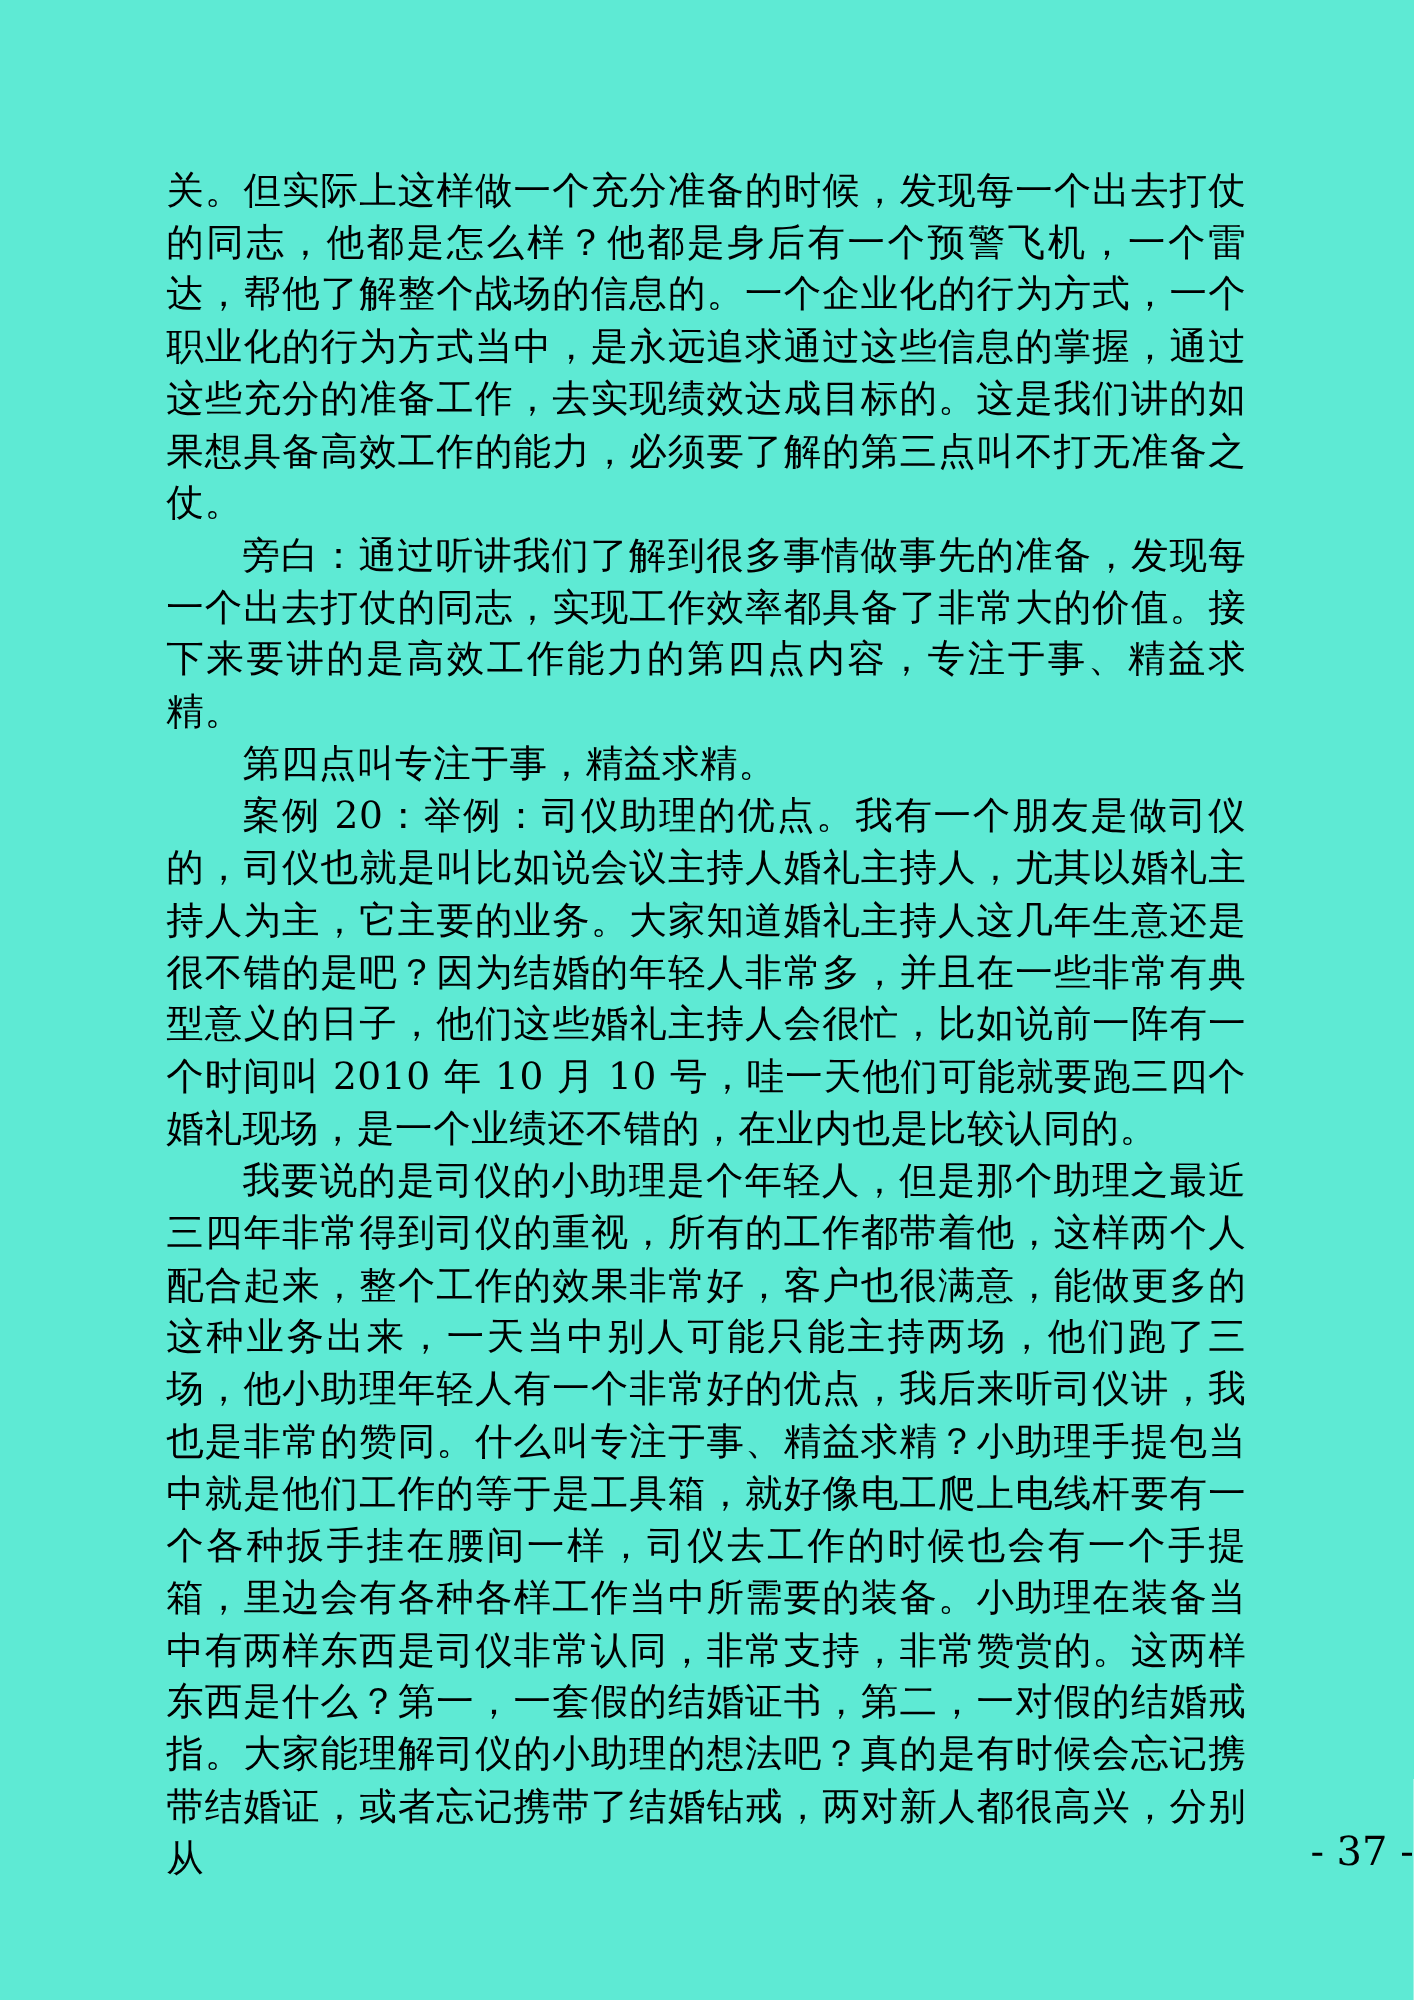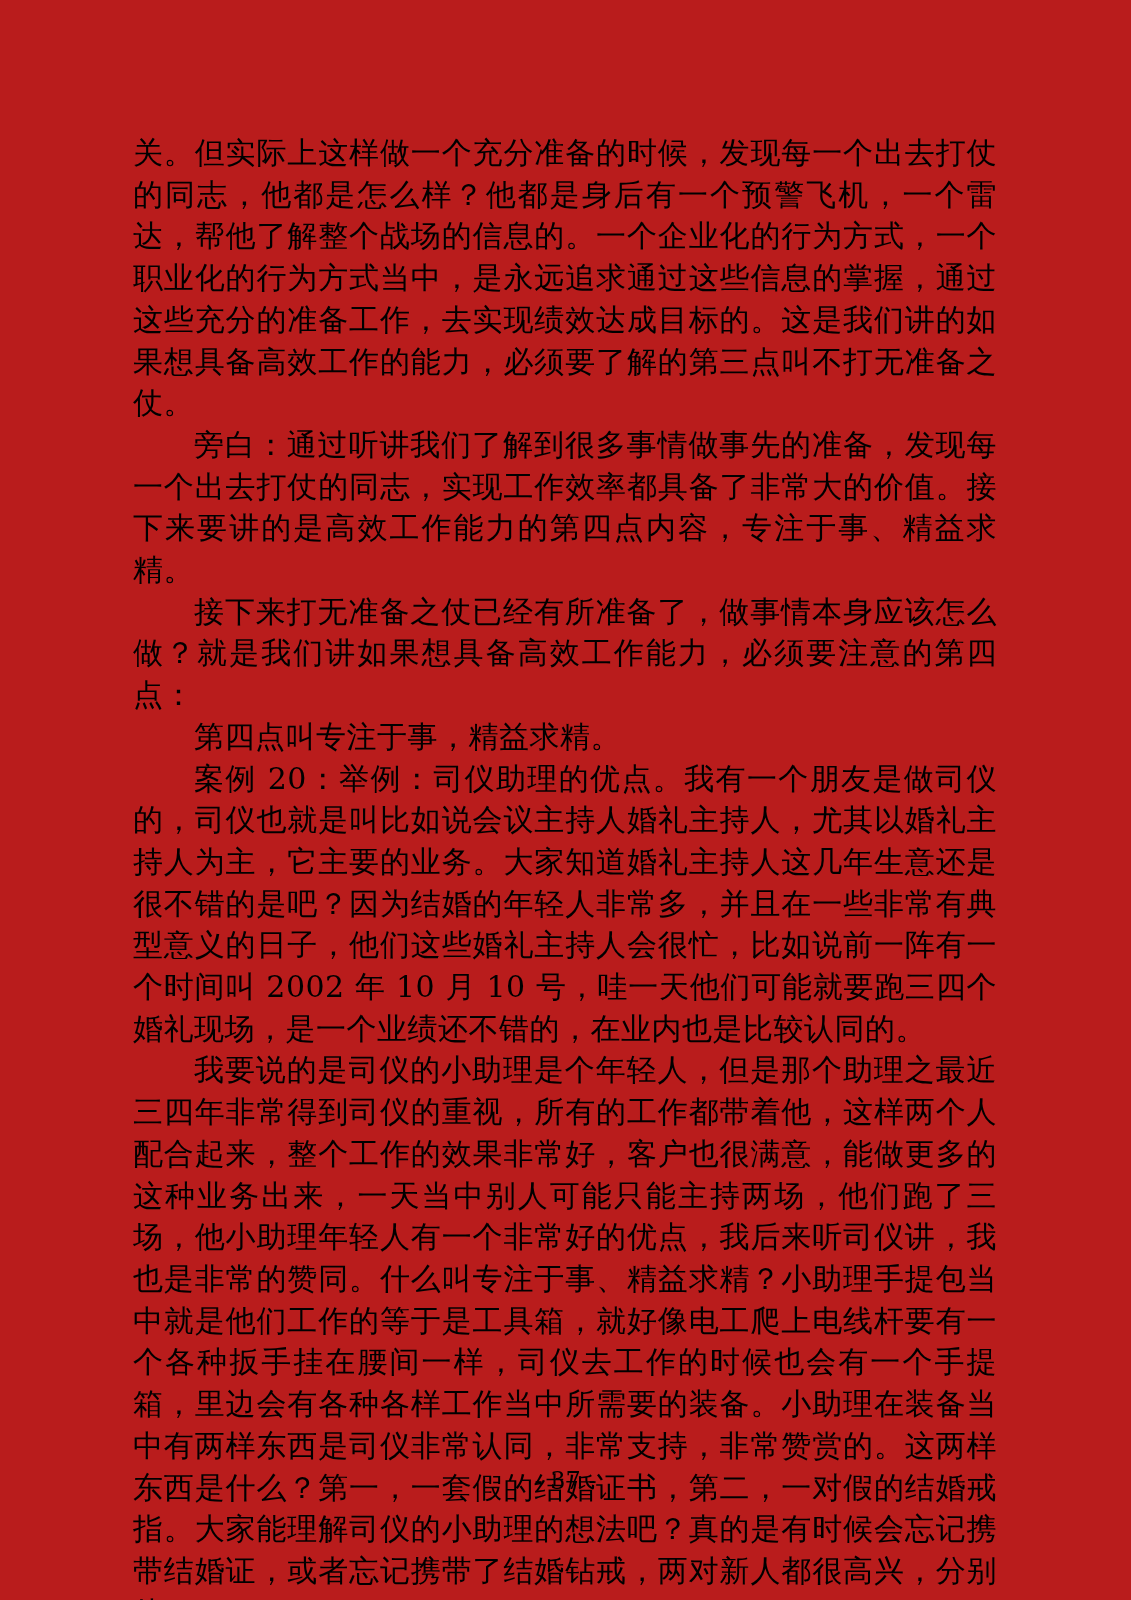--- a/index.html
+++ b/index.html
@@ -4,21 +4,21 @@
 <style>
   html, body {
     margin: 0;
     padding: 0;
     background: #ffffff;
   }
   .page {
     position: relative;
     width: 1131px;
     height: 1600px;
-    background: #b91c1c;
+    background: #5eead4;
     color: #000000;
     font-family: "DejaVu Serif", "Liberation Serif", serif;
     overflow: hidden;
   }
   .text-block {
     position: absolute;
     left: 133px;
     top: 132px;
     width: 864px;
     font-size: 30px;
@@ -35,32 +35,31 @@
     text-indent: 61px;
   }
   .seg.bold {
     font-weight: normal;
   }
   .footer {
     position: absolute;
     top: 1466px;
     left: 0;
     width: 100%;
-    text-align: center;
-    font-size: 24px;
+    text-align: right;
+    font-size: 32px;
     line-height: 30px;
     color: #000000;
   }
 </style>
 </head>
 <body>
 
 <div class="page">
   <div class="text-block" id="body-text">
       <p class="para"><span class="seg">关。但实际上这样做一个充分准备的时候，发现每一个出去打仗的同志，他都是怎么样？他都是身后有一个预警飞机，一个雷达，帮他了解整个战场的信息的。一个企业化的行为方式，一个职业化的行为方式当中，是永远追求通过这些信息的掌握，通过这些充分的准备工作，去实现绩效达成目标的。这是我们讲的如果想具备高效工作的能力，必须要了解的第三点叫不打无准备之仗。</span></p>
       <p class="para indent"><span class="seg bold">旁白：</span><span class="seg">通过听讲我们了解到很多事情做事先的准备，发现每一个出去打仗的同志，实现工作效率都具备了非常大的价值。接下来要讲的是高效工作能力的第四点内容，专注于事、精益求精。</span></p>
-      <p class="para indent"><span class="seg">接下来打无准备之仗已经有所准备了，做事情本身应该怎么做？就是我们讲如果想具备高效工作能力，必须要注意的第四点：</span></p>
       <p class="para indent"><span class="seg bold">第四点叫专注于事，精益求精。</span></p>
-      <p class="para indent"><span class="seg bold">案例 20：举例：司仪助理的优点。</span><span class="seg">我有一个朋友是做司仪的，司仪也就是叫比如说会议主持人婚礼主持人，尤其以婚礼主持人为主，它主要的业务。大家知道婚礼主持人这几年生意还是很不错的是吧？因为结婚的年轻人非常多，并且在一些非常有典型意义的日子，他们这些婚礼主持人会很忙，比如说前一阵有一个时间叫 2002 年 10 月 10 号，哇一天他们可能就要跑三四个婚礼现场，是一个业绩还不错的，在业内也是比较认同的。</span></p>
+      <p class="para indent"><span class="seg bold">案例 20：举例：司仪助理的优点。</span><span class="seg">我有一个朋友是做司仪的，司仪也就是叫比如说会议主持人婚礼主持人，尤其以婚礼主持人为主，它主要的业务。大家知道婚礼主持人这几年生意还是很不错的是吧？因为结婚的年轻人非常多，并且在一些非常有典型意义的日子，他们这些婚礼主持人会很忙，比如说前一阵有一个时间叫 2010 年 10 月 10 号，哇一天他们可能就要跑三四个婚礼现场，是一个业绩还不错的，在业内也是比较认同的。</span></p>
       <p class="para indent"><span class="seg">我要说的是司仪的小助理是个年轻人，但是那个助理之最近三四年非常得到司仪的重视，所有的工作都带着他，这样两个人配合起来，整个工作的效果非常好，客户也很满意，能做更多的这种业务出来，一天当中别人可能只能主持两场，他们跑了三场，他小助理年轻人有一个非常好的优点，我后来听司仪讲，我也是非常的赞同。什么叫专注于事、精益求精？小助理手提包当中就是他们工作的等于是工具箱，就好像电工爬上电线杆要有一个各种扳手挂在腰间一样，司仪去工作的时候也会有一个手提箱，里边会有各种各样工作当中所需要的装备。小助理在装备当中有两样东西是司仪非常认同，非常支持，非常赞赏的。这两样东西是什么？第一，一套假的结婚证书，第二，一对假的结婚戒指。大家能理解司仪的小助理的想法吧？真的是有时候会忘记携带结婚证，或者忘记携带了结婚钻戒，两对新人都很高兴，分别从</span></p>
     </div>
   <div class="footer">- 37 -</div>
 </div>
 
 </body></html>

